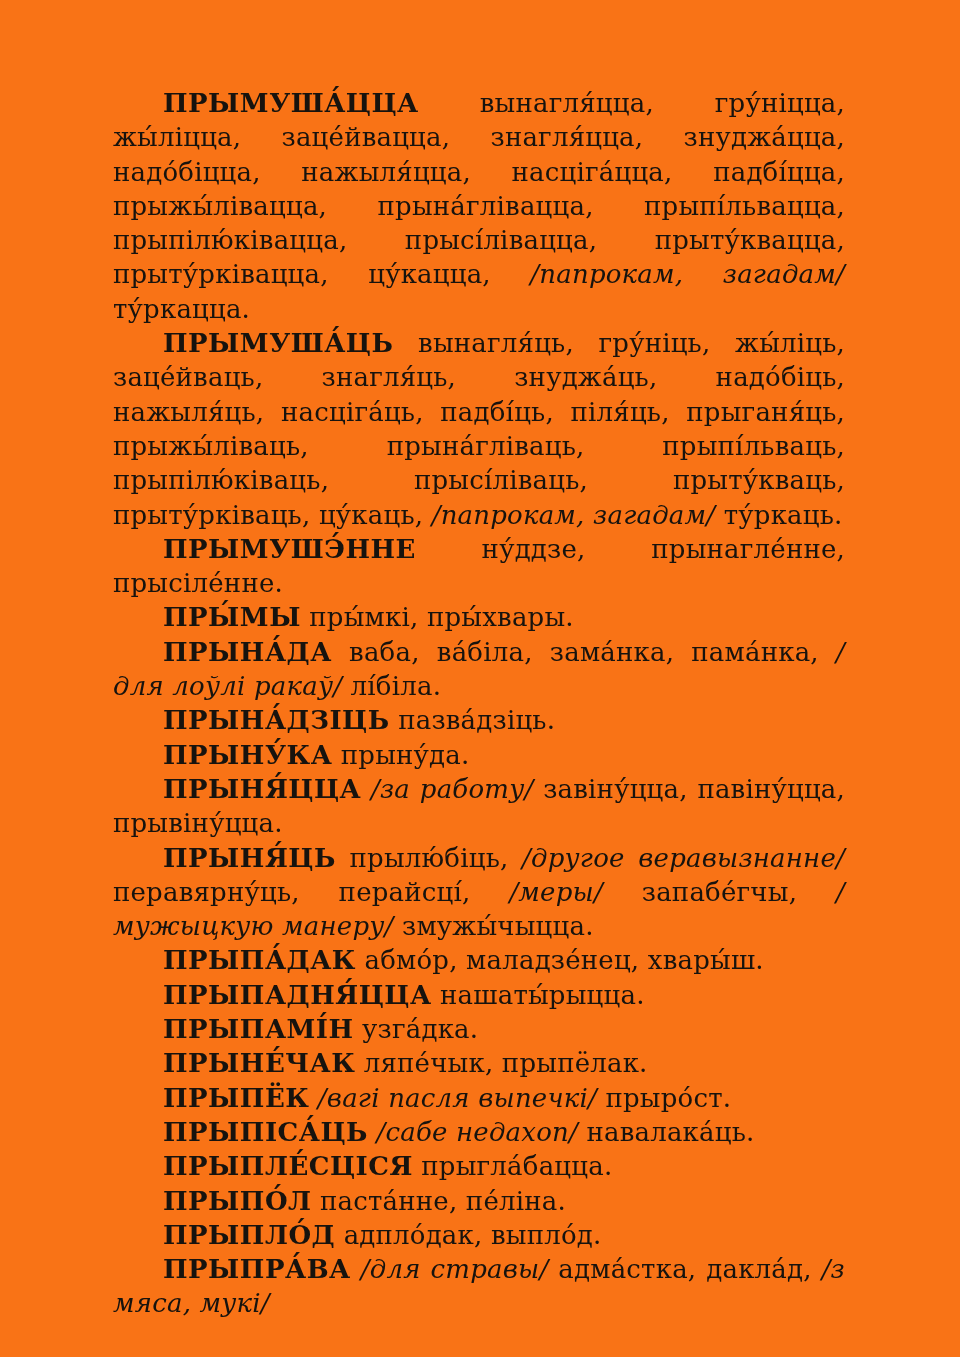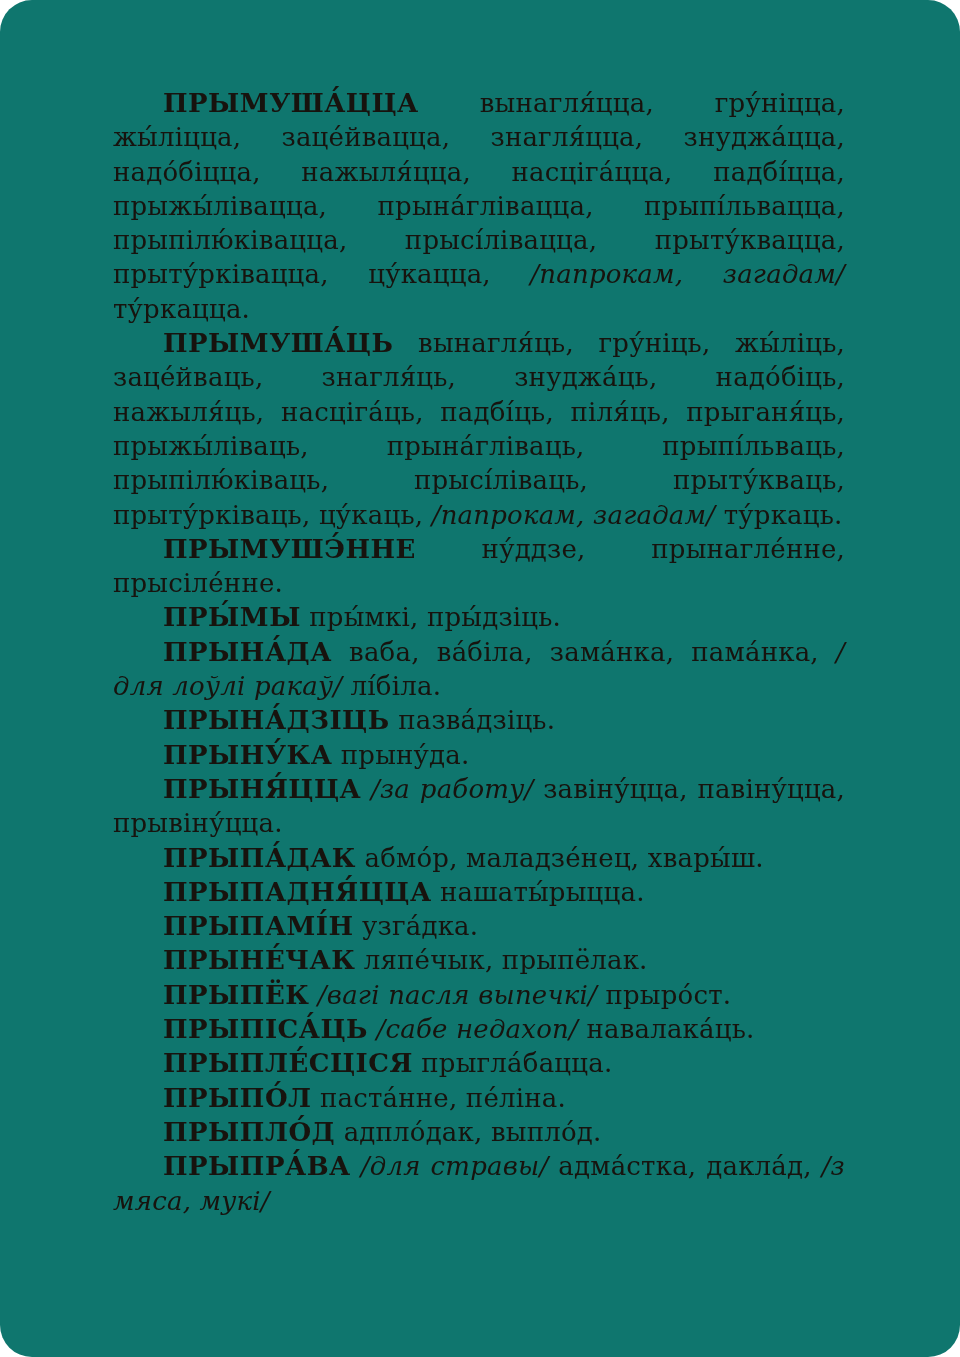--- a/index.html
+++ b/index.html
@@ -38,31 +38,32 @@
     font-weight: 700;
     letter-spacing: 0.5px;
   }
   .qualifier {
     font-style: italic;
   }
 </style>
 </head>
 <body>
 
-<div class="page" style="background: #0f766e; border-radius: 32px;">
+<div class="page" style="background: #f97316;">
   <div class="text-block" style="color: rgb(23, 19, 14);">
     <div>
         <p class="entry"><span class="headword">ПРЫМУША́ЦЦА</span> <span class="synonyms">вынагля́цца, гру́ніцца, жы́ліцца, заце́йвацца, знагля́цца, знуджа́цца, надо́біцца, нажыля́цца, насціга́цца, падбі́цца, прыжы́лівацца, прына́глівацца, прыпі́львацца, прыпілю́ківацца, прысі́лівацца, прыту́квацца, прыту́рківацца, цу́кацца, </span><span class="qualifier">/папрокам, загадам/</span><span class="synonyms"> ту́ркацца.</span></p>
         <p class="entry"><span class="headword">ПРЫМУША́ЦЬ</span> <span class="synonyms">вынагля́ць, гру́ніць, жы́ліць, заце́йваць, знагля́ць, знуджа́ць, надо́біць, нажыля́ць, насціга́ць, падбі́ць, піля́ць, прыганя́ць, прыжы́ліваць, прына́гліваць, прыпі́льваць, прыпілю́ківаць, прысі́ліваць, прыту́кваць, прыту́рківаць, цу́каць, </span><span class="qualifier">/папрокам, загадам/</span><span class="synonyms"> ту́ркаць.</span></p>
         <p class="entry"><span class="headword">ПРЫМУШЭ́ННЕ</span> <span class="synonyms">ну́ддзе, прынагле́нне, прысіле́нне.</span></p>
-        <p class="entry"><span class="headword">ПРЫ́МЫ</span> <span class="synonyms">пры́мкі, пры́дзіць.</span></p>
+        <p class="entry"><span class="headword">ПРЫ́МЫ</span> <span class="synonyms">пры́мкі, пры́хвары.</span></p>
         <p class="entry"><span class="headword">ПРЫНА́ДА</span> <span class="synonyms">ваба, ва́біла, зама́нка, пама́нка, </span><span class="qualifier">/для лоўлі ракаў/</span><span class="synonyms"> лі́біла.</span></p>
         <p class="entry"><span class="headword">ПРЫНА́ДЗІЦЬ</span> <span class="synonyms">пазва́дзіць.</span></p>
         <p class="entry"><span class="headword">ПРЫНУ́КА</span> <span class="synonyms">прыну́да.</span></p>
         <p class="entry"><span class="headword">ПРЫНЯ́ЦЦА</span> <span class="qualifier">/за работу/</span><span class="synonyms"> завіну́цца, павіну́цца, прывіну́цца.</span></p>
+        <p class="entry"><span class="headword">ПРЫНЯ́ЦЬ</span> <span class="synonyms">прылю́біць, </span><span class="qualifier">/другое веравызнанне/</span><span class="synonyms"> перавярну́ць, перайсці́, </span><span class="qualifier">/меры/</span><span class="synonyms"> запабе́гчы, </span><span class="qualifier">/мужыцкую манеру/</span><span class="synonyms"> змужы́чыцца.</span></p>
         <p class="entry"><span class="headword">ПРЫПА́ДАК</span> <span class="synonyms">абмо́р, маладзе́нец, хвары́ш.</span></p>
         <p class="entry"><span class="headword">ПРЫПАДНЯ́ЦЦА</span> <span class="synonyms">нашаты́рыцца.</span></p>
         <p class="entry"><span class="headword">ПРЫПАМІ́Н</span> <span class="synonyms">узга́дка.</span></p>
         <p class="entry"><span class="headword">ПРЫНЕ́ЧАК</span> <span class="synonyms">ляпе́чык, прыпёлак.</span></p>
         <p class="entry"><span class="headword">ПРЫПЁК</span> <span class="qualifier">/вагі пасля выпечкі/</span><span class="synonyms"> прыро́ст.</span></p>
         <p class="entry"><span class="headword">ПРЫПІСА́ЦЬ</span> <span class="qualifier">/сабе недахоп/</span><span class="synonyms"> навалака́ць.</span></p>
         <p class="entry"><span class="headword">ПРЫПЛЕ́СЦІСЯ</span> <span class="synonyms">прыгла́бацца.</span></p>
         <p class="entry"><span class="headword">ПРЫПО́Л</span> <span class="synonyms">паста́нне, пе́ліна.</span></p>
         <p class="entry"><span class="headword">ПРЫПЛО́Д</span> <span class="synonyms">адпло́дак, выпло́д.</span></p>
         <p class="entry"><span class="headword">ПРЫПРА́ВА</span> <span class="qualifier">/для стравы/</span><span class="synonyms"> адма́стка, дакла́д, </span><span class="qualifier">/з мяса, мукі/</span></p>

